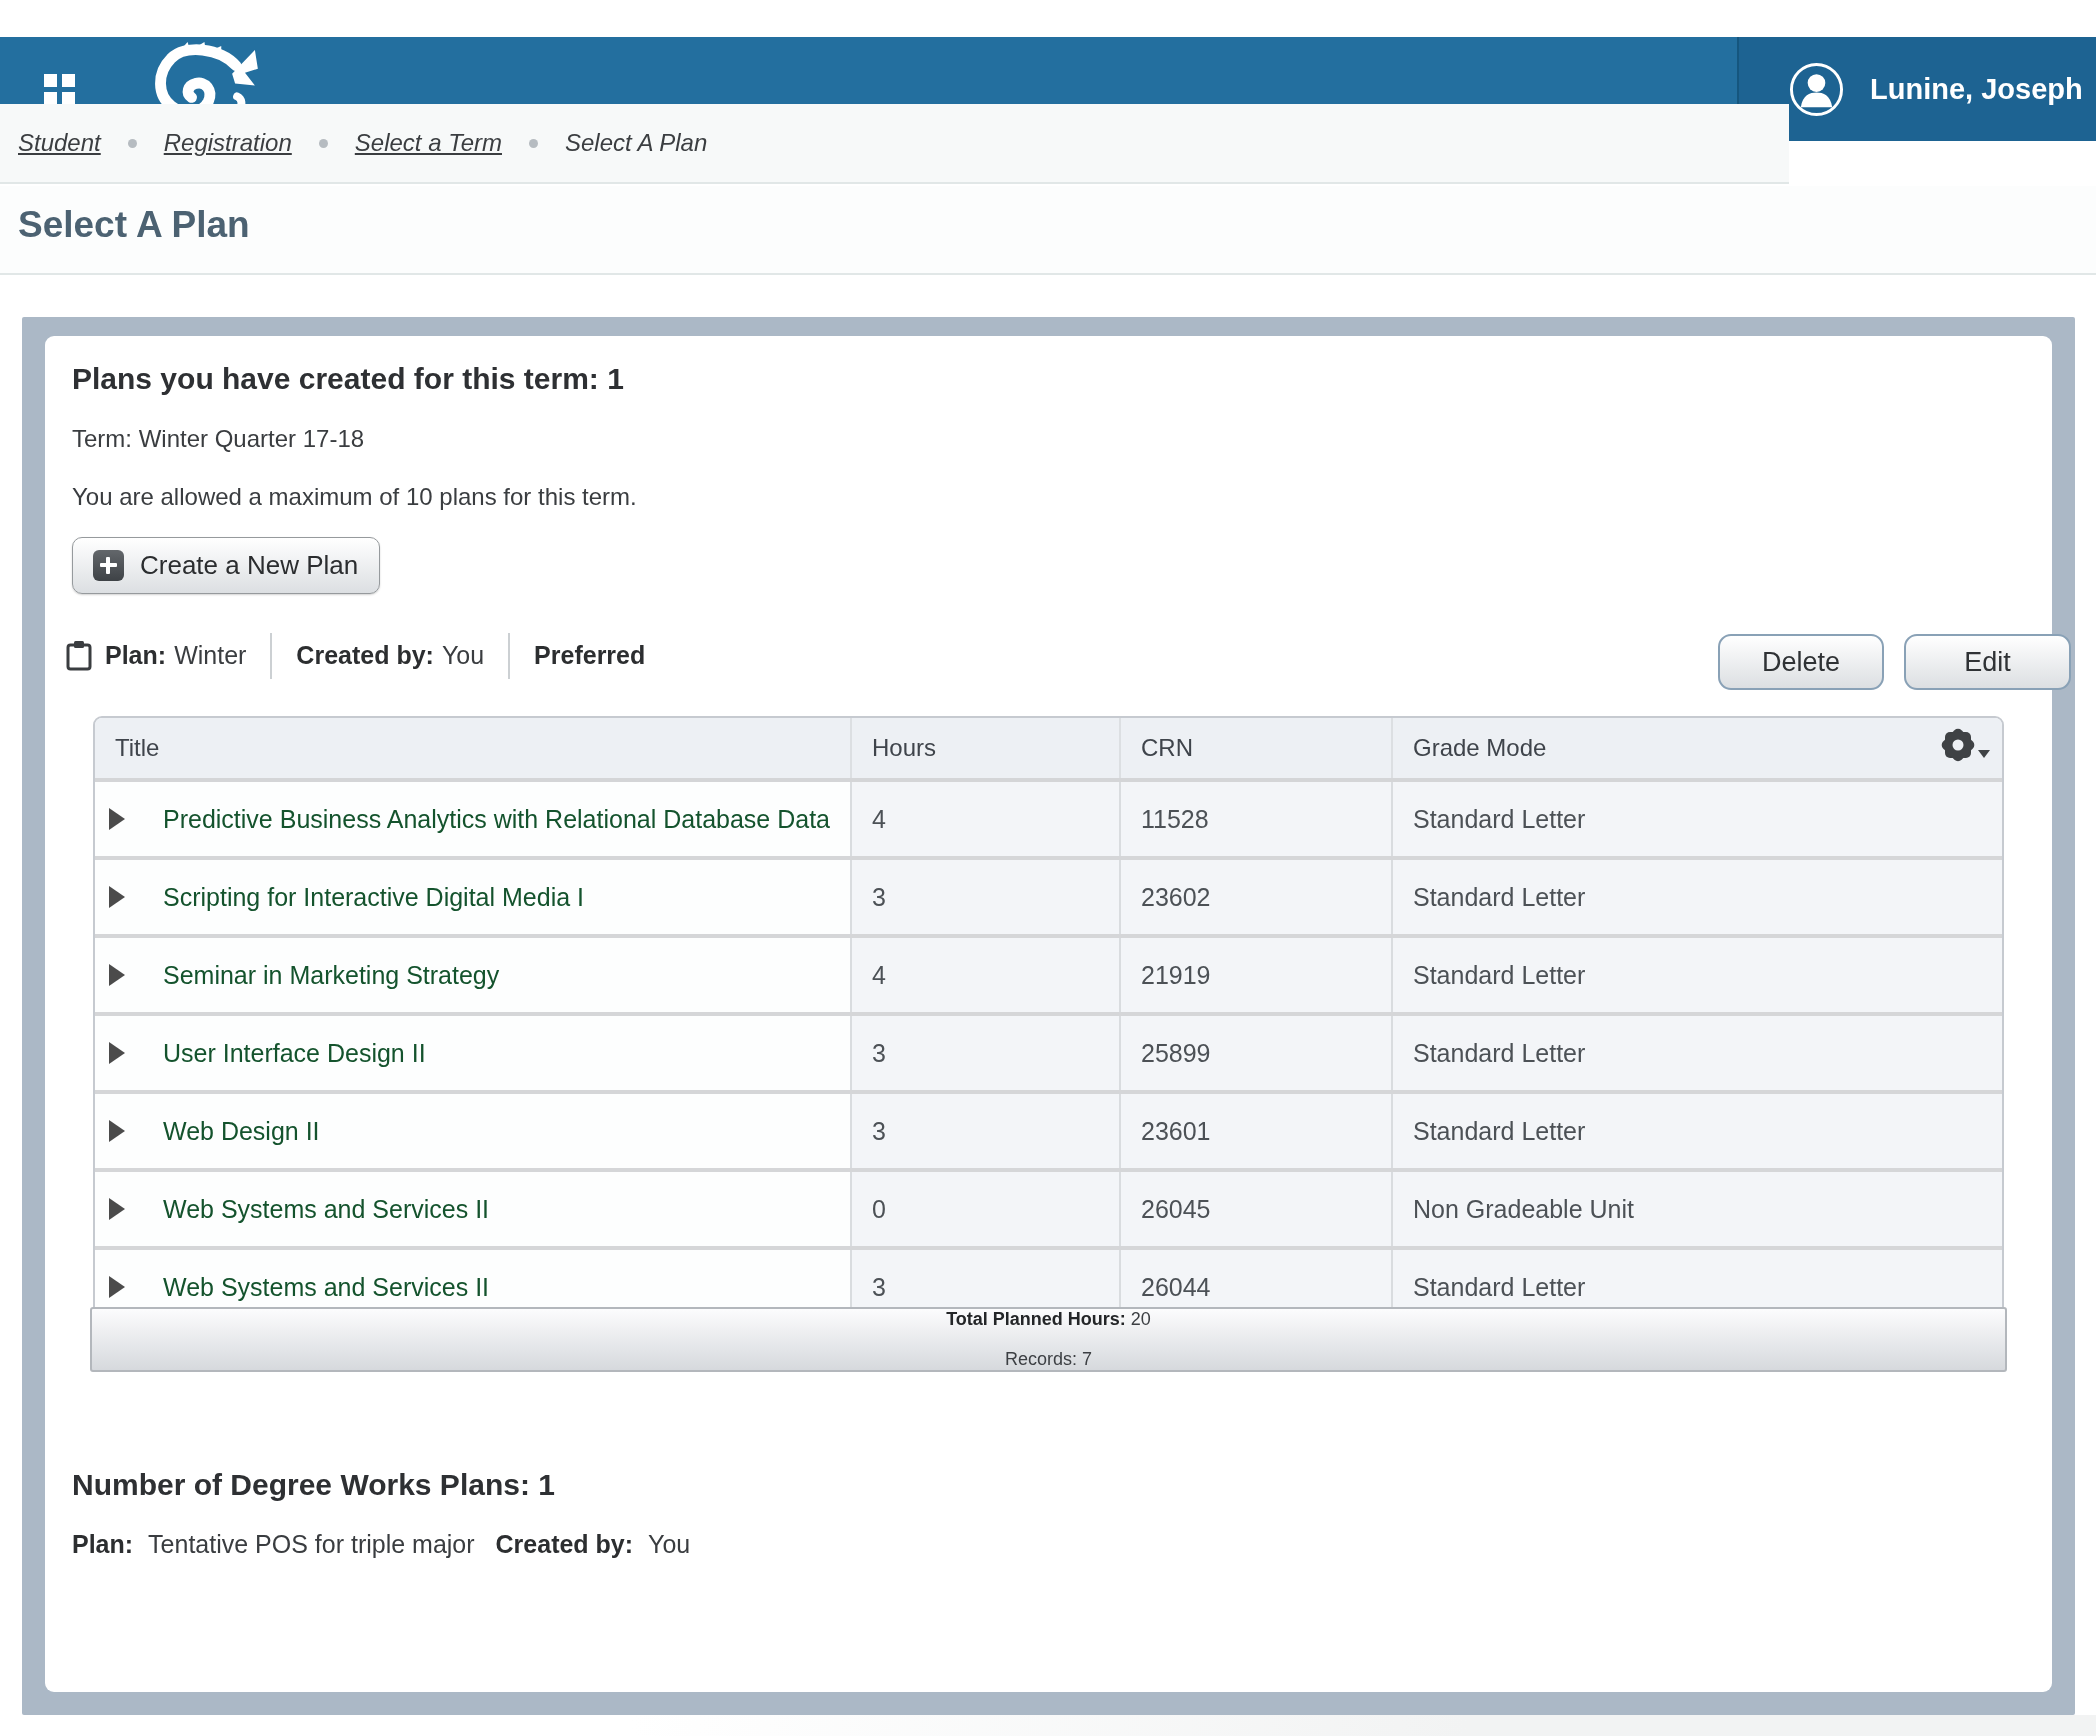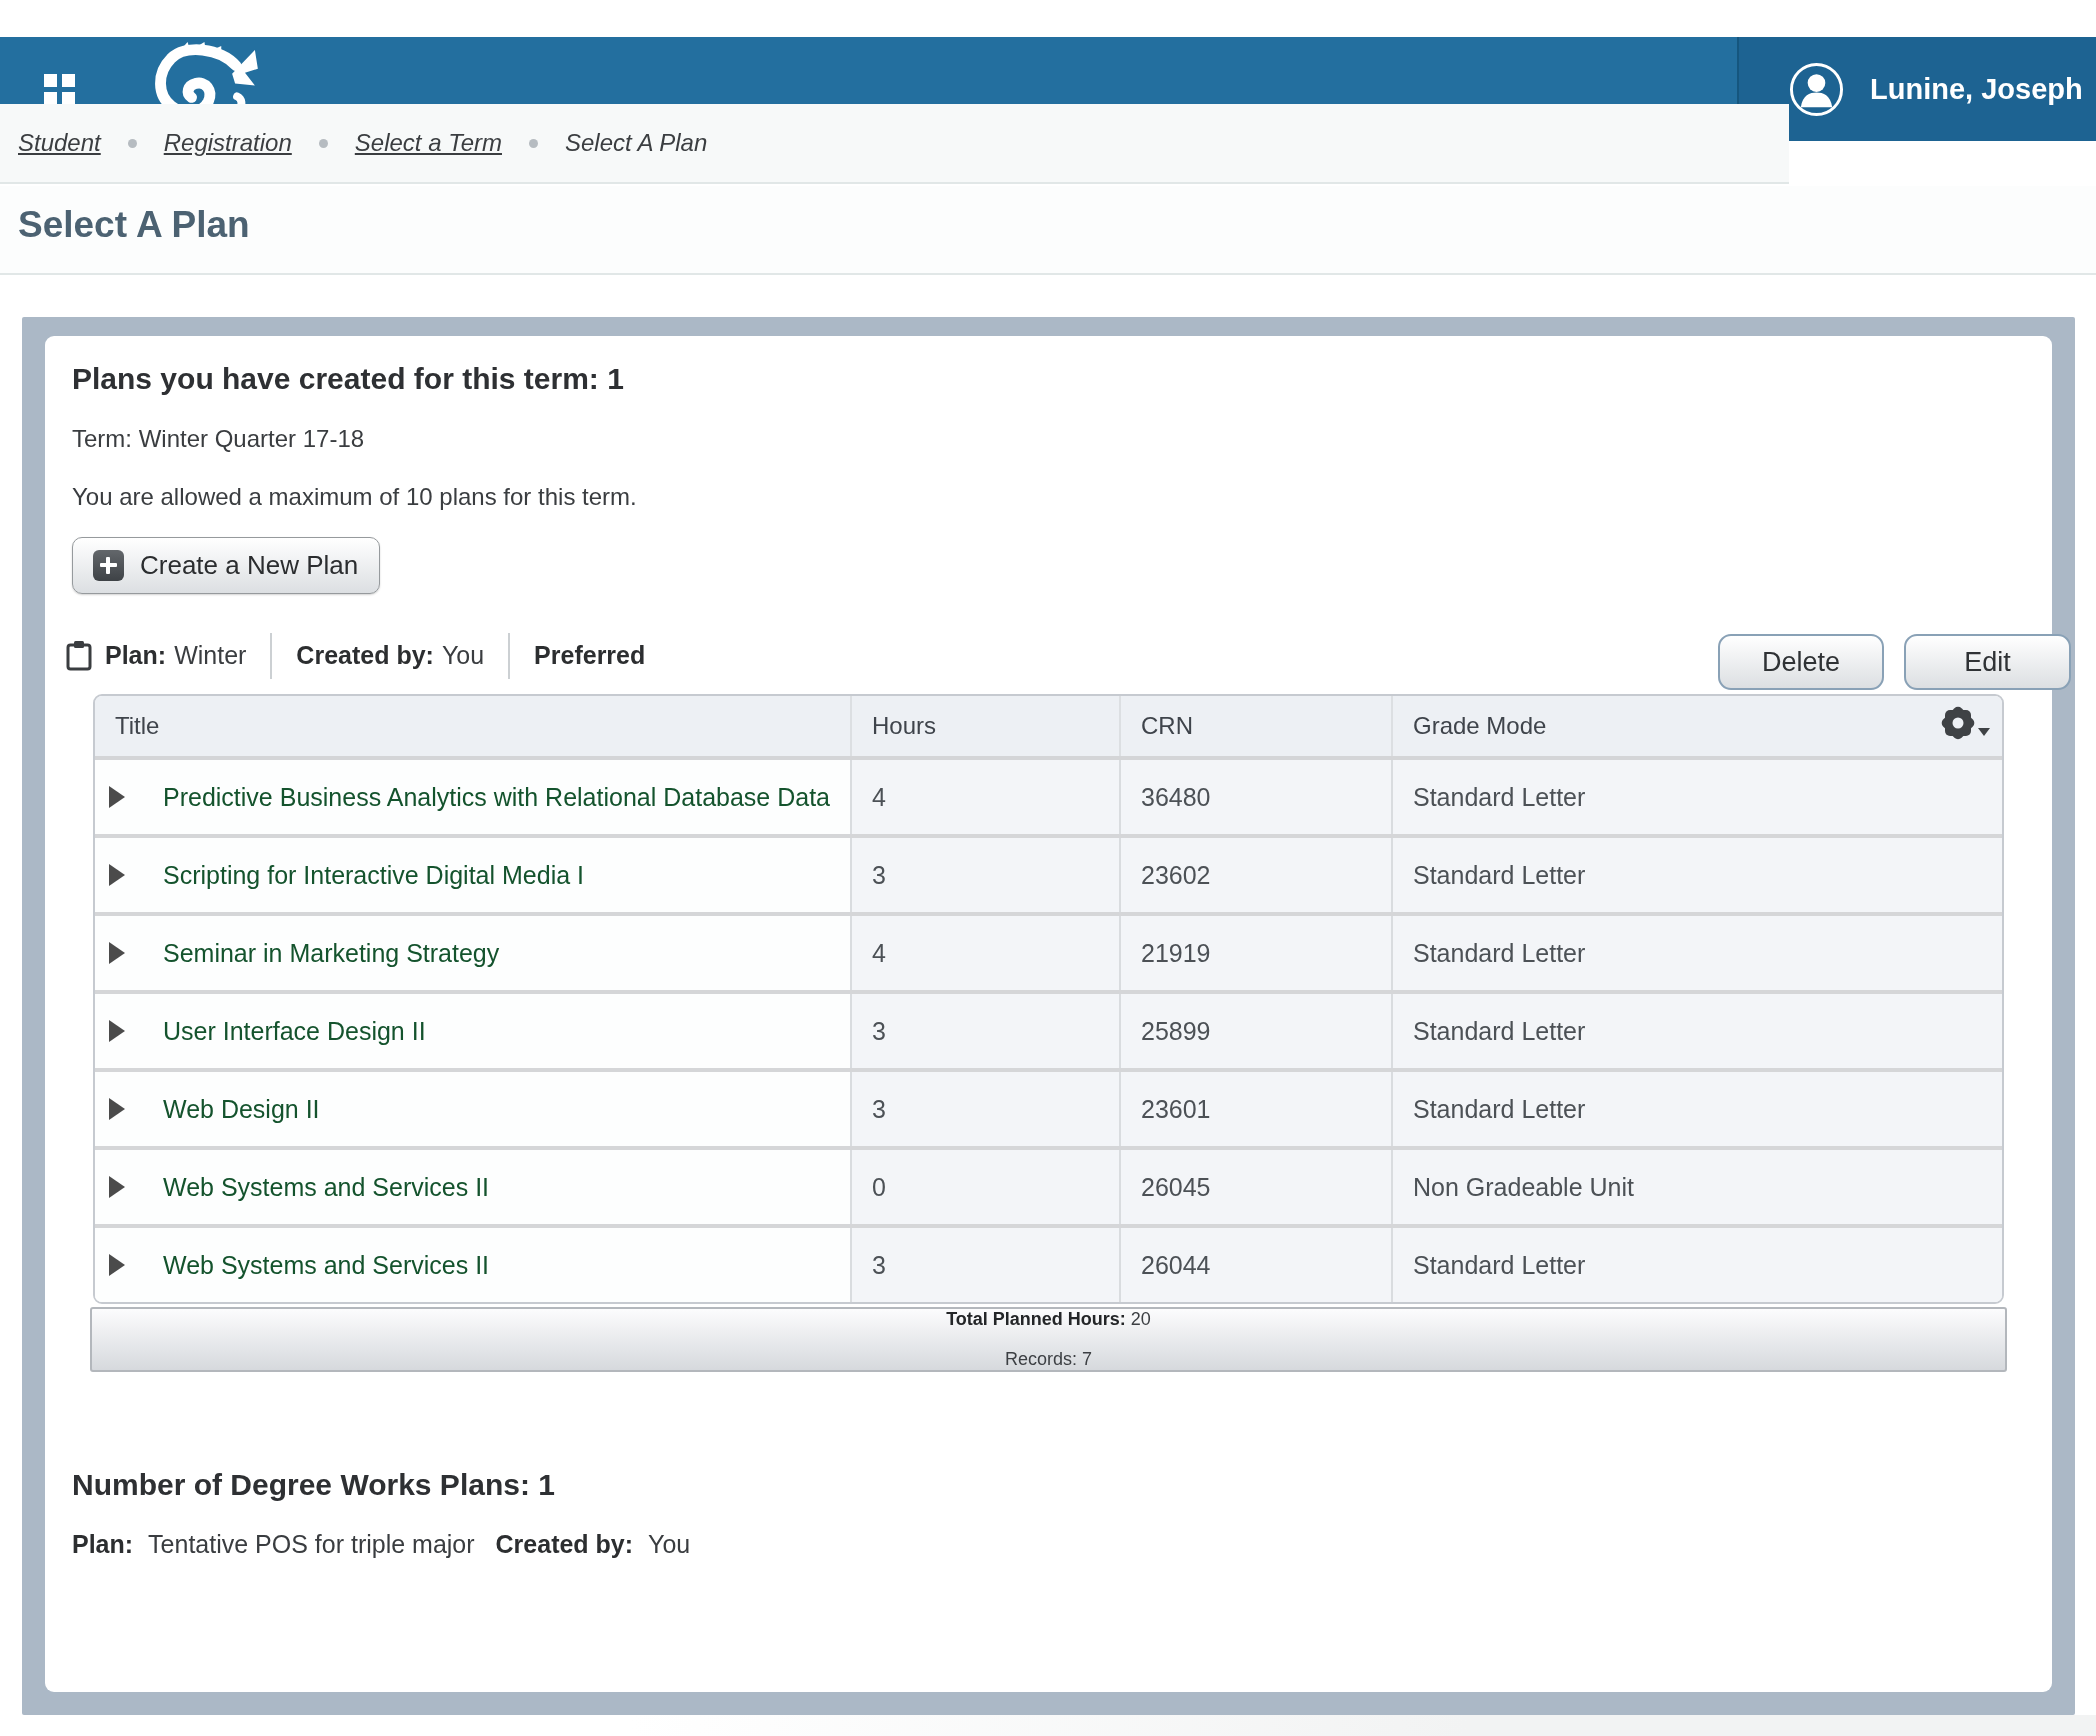--- a/index.html
+++ b/index.html
@@ -57,21 +57,21 @@
   .meta b{font-weight:bold;color:#2c2e30;}
   .meta .vdiv{width:2px;height:46px;background:#ccd0d3;margin:0 24px;}
   .meta .val{margin-left:8px;}
 
   .actions{position:absolute;left:1673px;top:298px;display:flex;gap:20px;}
   .action-btn{border:2px solid #89a1b6;border-radius:13px;font-size:27px;height:56px;}
   .action-btn.delete{width:166px;}
   .action-btn.edit{width:167px;}
 
   
-  .ptable{position:absolute;left:48px;top:358px;width:1911px;box-sizing:border-box;
+  .ptable{position:absolute;left:48px;top:380px;width:1911px;box-sizing:border-box;
           border:2px solid #c6cad0;border-radius:9px;overflow:hidden;background:#fff;}
   .thead{display:flex;height:60px;background:#edf0f4;border-bottom:4px solid #d4d5d7;
          align-items:center;position:relative;font-size:24px;color:#3f444b;}
   .th{box-sizing:border-box;padding-left:20px;}
   .col-title{width:755px;flex:0 0 auto;}
   .col-hours{width:269px;flex:0 0 auto;}
   .col-crn{width:272px;flex:0 0 auto;}
   .col-grade{flex:1 1 auto;}
   .thead .col-hours,.thead .col-crn,.thead .col-grade{align-self:stretch;display:flex;align-items:center;
          border-left:2px solid #dcdfe2;}
@@ -208,21 +208,21 @@
         </div>
       </div>
       <div class="tbody">
 
           <div class="tr">
             <div class="td td-title col-title">
               <span class="expander"></span>
               <a class="course-link">Predictive Business Analytics with Relational Database Data</a>
             </div>
             <div class="td col-hours">4</div>
-            <div class="td col-crn">36480</div>
+            <div class="td col-crn">11528</div>
             <div class="td col-grade">Standard Letter</div>
           </div>
 
           <div class="tr">
             <div class="td td-title col-title">
               <span class="expander"></span>
               <a class="course-link">Scripting for Interactive Digital Media I</a>
             </div>
             <div class="td col-hours">3</div>
             <div class="td col-crn">23602</div>

